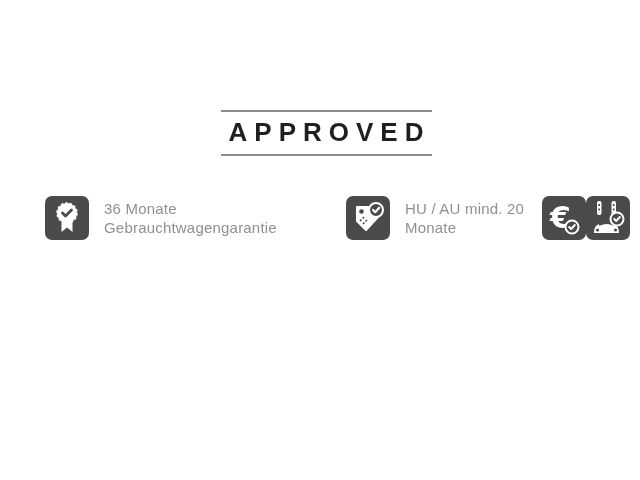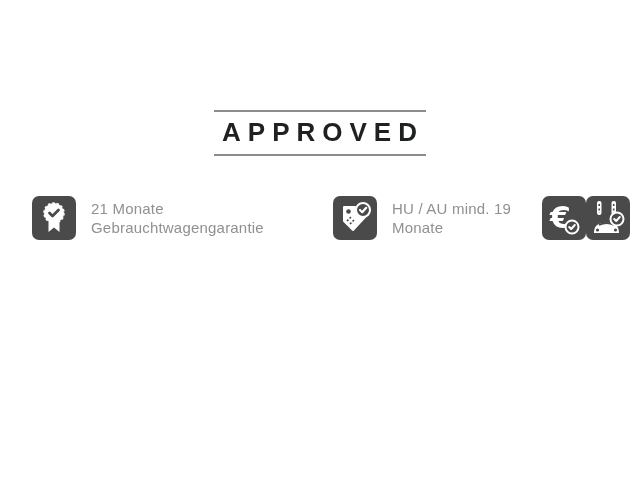--- a/index.html
+++ b/index.html
@@ -10,21 +10,21 @@
     --bg:#ffffff;
   }
   *{margin:0;padding:0;box-sizing:border-box;}
   html,body{width:640px;height:480px;}
   body{
     background:var(--bg);
     font-family:"Liberation Sans", sans-serif;
     position:relative;
     overflow:hidden;
   }
-  .page{position:absolute;inset:0;}
+  .page{position:absolute;inset:0;margin-left:13px;}
   
   .header{
     position:absolute;
     top:110px;left:0;right:0;
     text-align:center;
   }
   .header .badge{
     display:inline-block;
     border-top:2px solid var(--line);
     border-bottom:2px solid var(--line);
@@ -82,35 +82,35 @@
 
     <div class="item">
       <div class="tile">
         <svg width="44" height="44" viewBox="0 0 44 44">
           <circle cx="22" cy="17" r="10" fill="#fff"></circle>
           <circle cx="22" cy="17" r="10" fill="none" stroke="#fff" stroke-width="1.5" stroke-dasharray="2.5 2"></circle>
           <path d="M17.5 17 l3 3 l6 -6" stroke="var(--tile)" stroke-width="2.8" fill="none" stroke-linecap="round" stroke-linejoin="round"></path>
           <path d="M16.5 25 v11 l5.5 -4.5 l5.5 4.5 v-11 z" fill="#fff"></path>
         </svg>
       </div>
-      <div class="label">21 Monate
+      <div class="label">36 Monate
 Gebrauchtwagengarantie</div>
     </div>
 
     <div class="item">
       <div class="tile">
         <svg width="44" height="44" viewBox="0 0 44 44">
           <path d="M11 11 h11 l10 10 -12 13 -9 -9 z" fill="#fff" stroke="#fff" stroke-width="2" stroke-linejoin="round"></path>
           <circle cx="15.5" cy="15.5" r="2.3" fill="var(--tile)"></circle>
           <path d="M14 25 l5 -5 M17 28 l5 -5" stroke="var(--tile)" stroke-width="1.6" stroke-dasharray="2 1.6"></path>
           <circle cx="30" cy="14" r="7" fill="var(--tile)" stroke="#fff" stroke-width="2"></circle>
           <path d="M27 14 l2.2 2.2 l4 -4.4" stroke="#fff" stroke-width="2.2" fill="none" stroke-linecap="round" stroke-linejoin="round"></path>
         </svg>
       </div>
-      <div class="label">HU / AU mind. 19 Monate</div>
+      <div class="label">HU / AU mind. 20 Monate</div>
     </div>
 
     <div class="item">
       <div class="tile">
         <svg width="44" height="44" viewBox="0 0 44 44">
           <text x="8" y="32" font-family="'DejaVu Sans', sans-serif" font-size="30" font-weight="bold" fill="#fff">€</text>
           <circle cx="30" cy="31" r="6.5" fill="var(--tile)" stroke="#fff" stroke-width="2"></circle>
           <path d="M27.2 31 l2 2 l3.6 -4" stroke="#fff" stroke-width="2" fill="none" stroke-linecap="round" stroke-linejoin="round"></path>
         </svg>
       </div>

